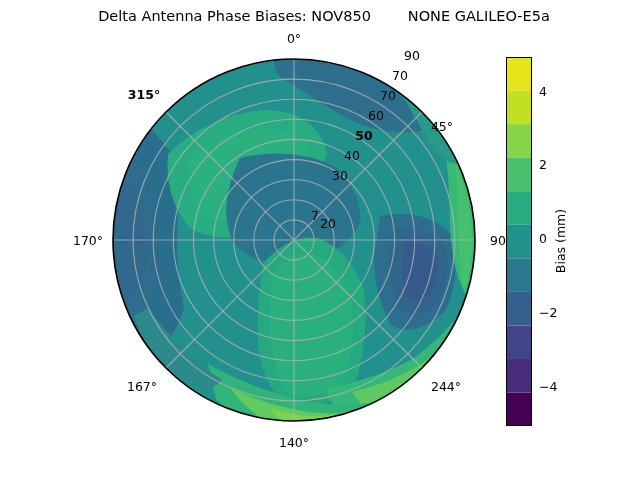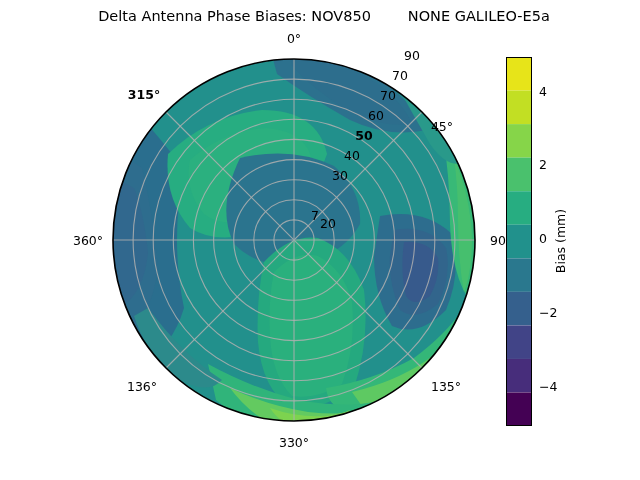--- a/index.html
+++ b/index.html
@@ -166,24 +166,24 @@
         <line x1="54" y1="54" x2="310" y2="310"></line>
         <line x1="310" y1="54" x2="54" y2="310"></line>
       </g>
 
       <circle cx="182" cy="182" r="181" fill="none" stroke="#000000" stroke-width="1.6"></circle>
     </svg>
 
     <div class="theta-label" style="left:182px; top:-20px;">0°</div>
     <div class="theta-label" style="left:330px; top:36px;margin-top:32px;">45°</div>
     <div class="theta-label" style="left:386px; top:182px;">90</div>
-    <div class="theta-label" style="left:334px; top:328px;">135°</div>
-    <div class="theta-label" style="left:182px; top:384px;">330°</div>
-    <div class="theta-label" style="left:30px; top:328px;">136°</div>
-    <div class="theta-label" style="left:-24px; top:182px;">360°</div>
+    <div class="theta-label" style="left:334px; top:328px;">244°</div>
+    <div class="theta-label" style="left:182px; top:384px;">140°</div>
+    <div class="theta-label" style="left:30px; top:328px;">167°</div>
+    <div class="theta-label" style="left:-24px; top:182px;">170°</div>
     <div class="theta-label" style="left:32px; top:36px;font-weight:bold;">315°</div>
 
     <div class="r-label" style="left:203px; top:157px;">7</div>
     <div class="r-label" style="left:216px; top:137px;margin-top:28px;">20</div>
     <div class="r-label" style="left:228px; top:117px;text-align:right;">30</div>
     <div class="r-label" style="left:240px; top:97px;">40</div>
     <div class="r-label" style="left:252px; top:77px;font-weight:bold;">50</div>
     <div class="r-label" style="left:264px; top:57px;">60</div>
     <div class="r-label" style="left:276px; top:37px;">70</div>
     <div class="r-label" style="left:288px; top:17px;">70</div>

